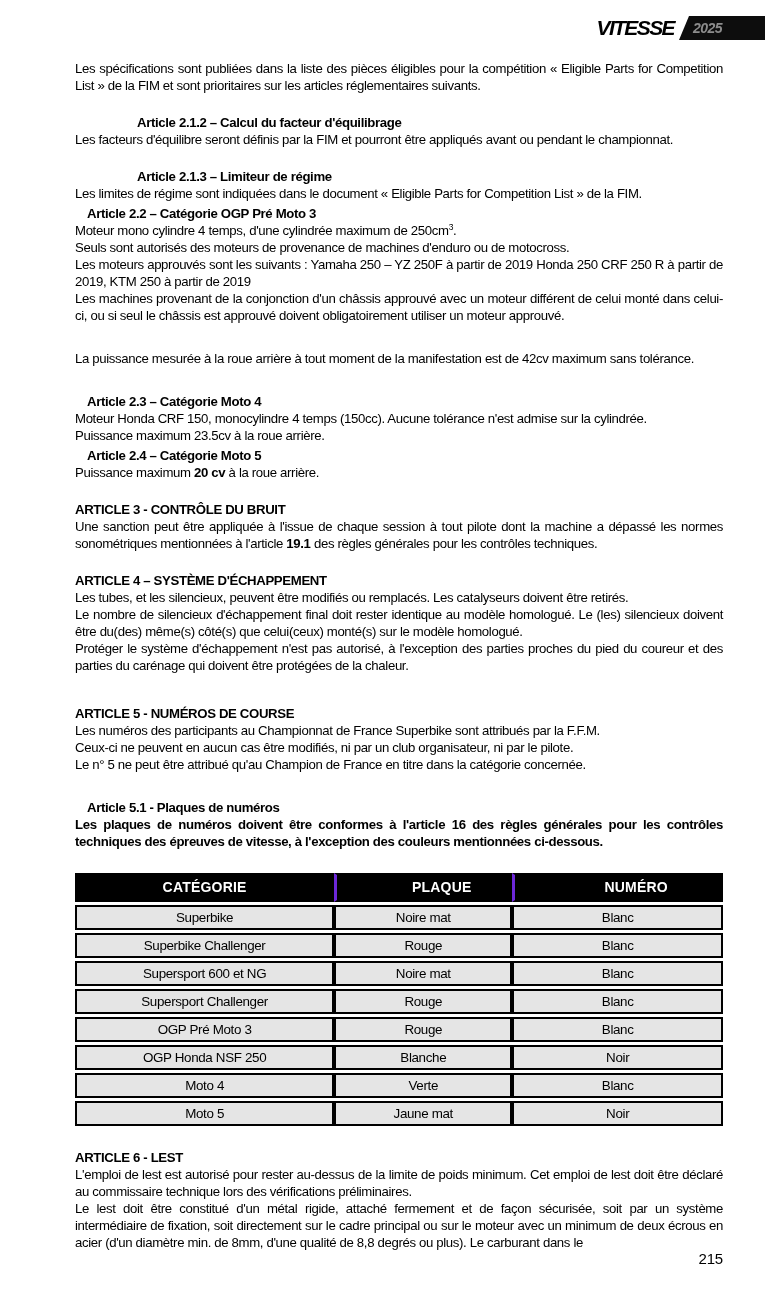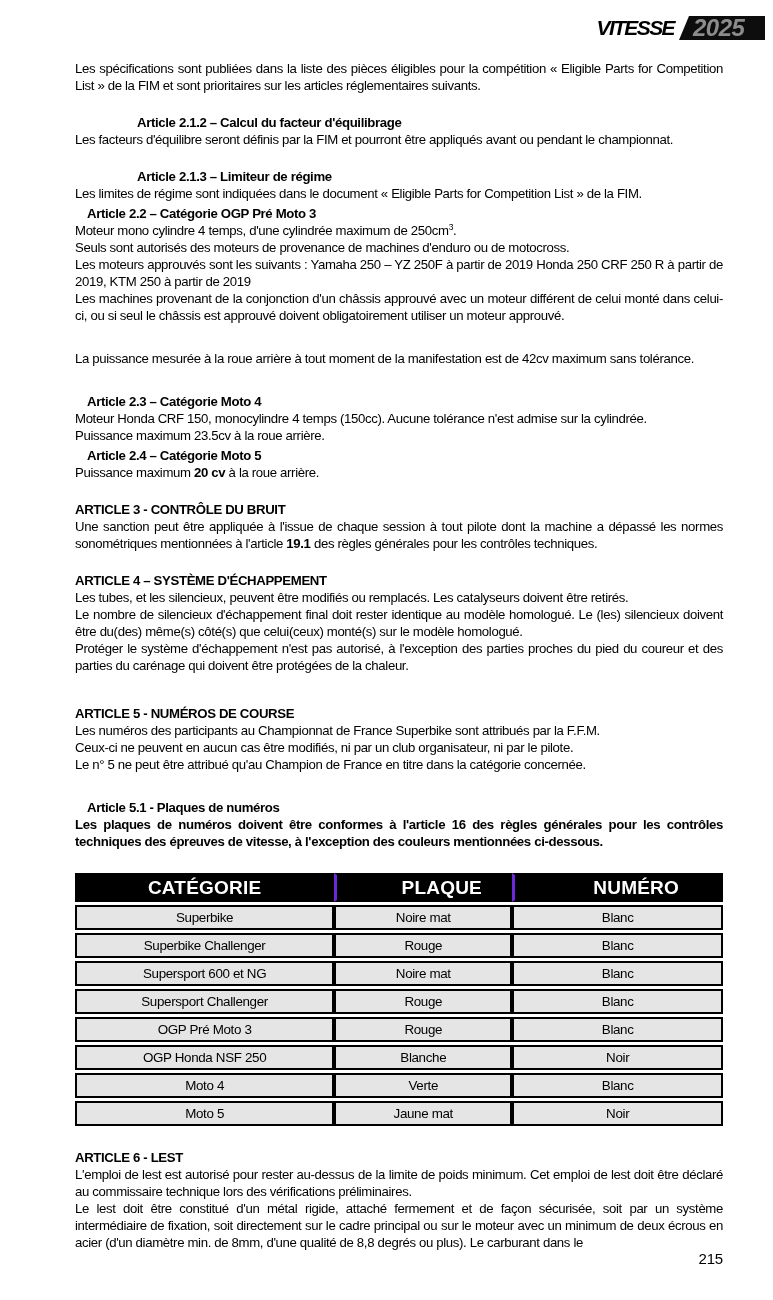--- a/index.html
+++ b/index.html
@@ -35,21 +35,21 @@
     align-items: center;
     background: #0d0d0d;
     height: 24px;
     width: 86px;
     clip-path: polygon(10px 0, 100% 0, 100% 100%, 0 100%);
   }
   .logo-year {
     color: #8c8c8c;
     font-style: italic;
     font-weight: bold;
-    font-size: 24px;
+    font-size: 14px;
     letter-spacing: -0.5px;
     padding-left: 14px;
     white-space: nowrap;
   }
   
   .content {
     position: absolute;
     left: 75px;
     top: 60px;
     width: 648px;
@@ -70,21 +70,21 @@
   table.plaques {
     border-collapse: separate;
     border-spacing: 0 3px;
     width: 648px;
     table-layout: fixed;
   }
   table.plaques th {
     background: #000;
     color: #fff;
     font-weight: bold;
-    font-size: 19px;
+    font-size: 14px;
     letter-spacing: 0.2px;
     padding: 4px 0;
     border: 2px solid #000;
     text-align: center;
   }
   table.plaques th + th { border-left: 3px solid #6d28d9; padding-left: 36px; }
   table.plaques td {
     border: 2px solid #000;
     text-align: center;
     font-size: 13.4px;

